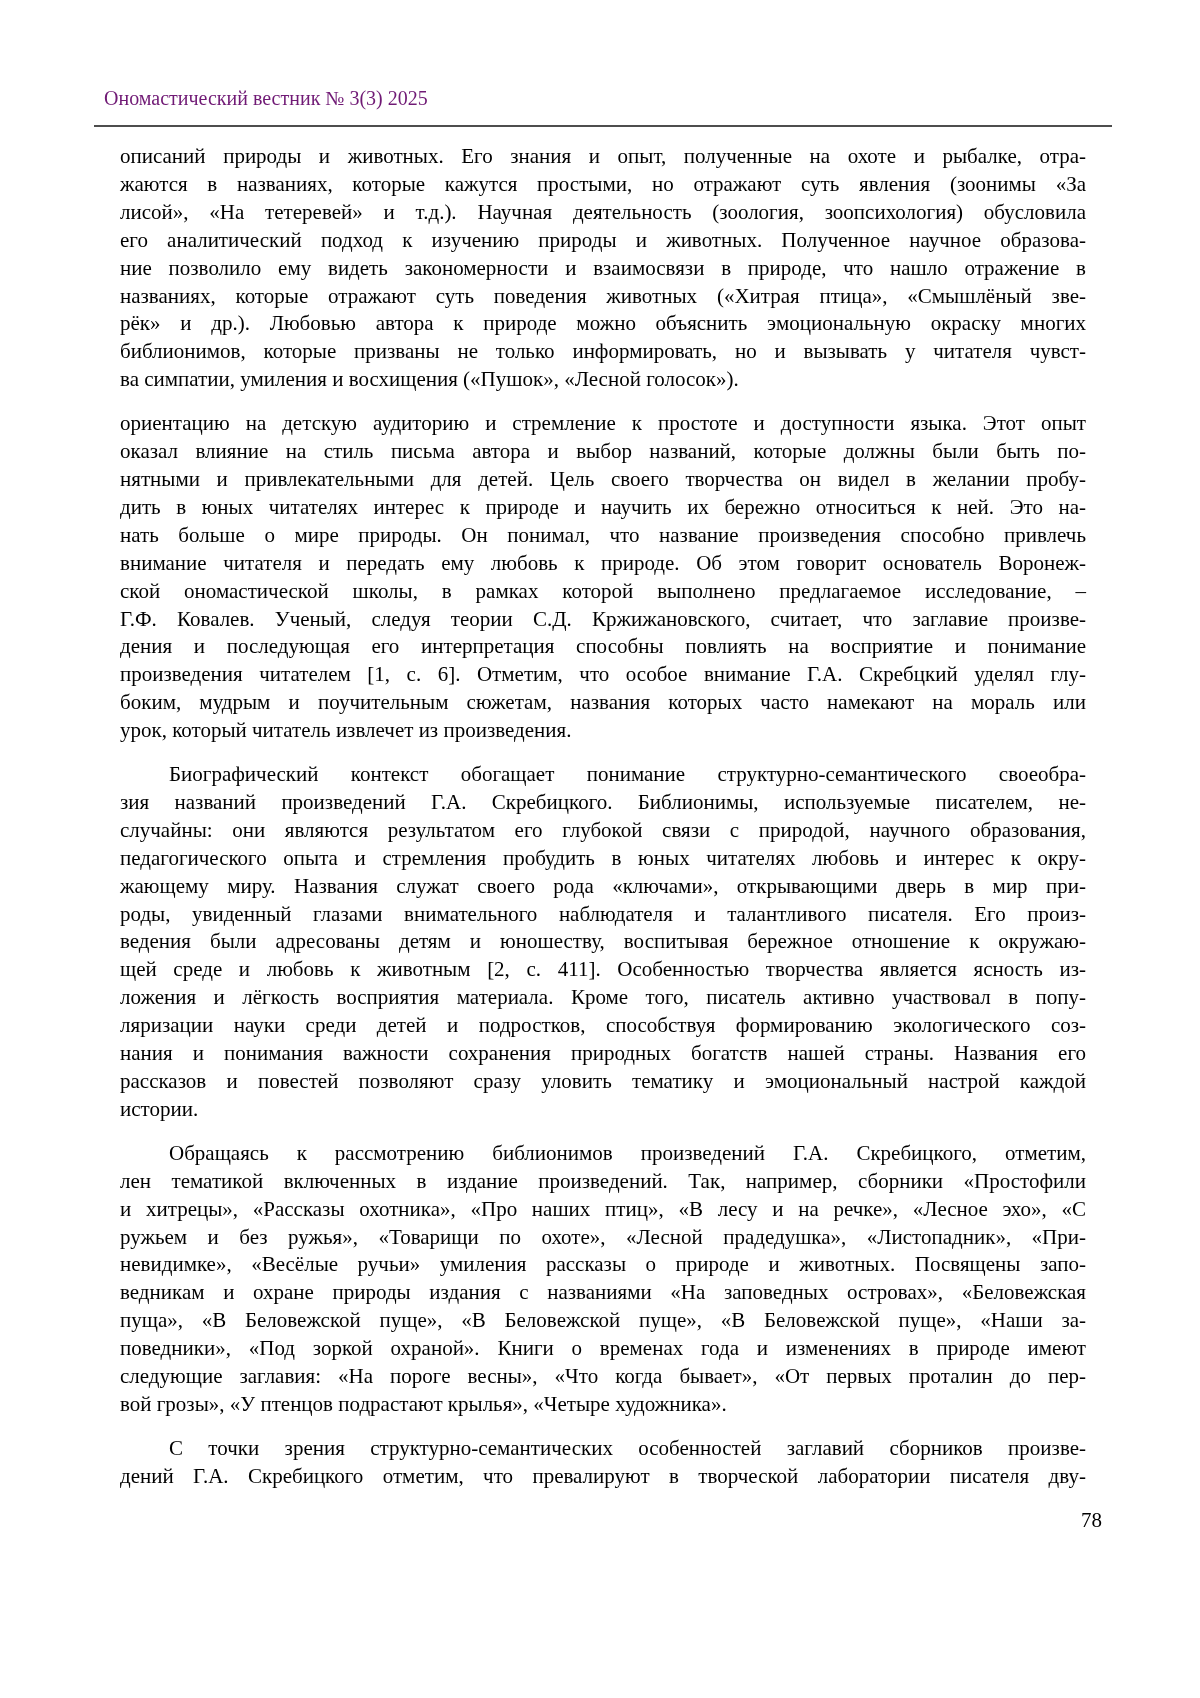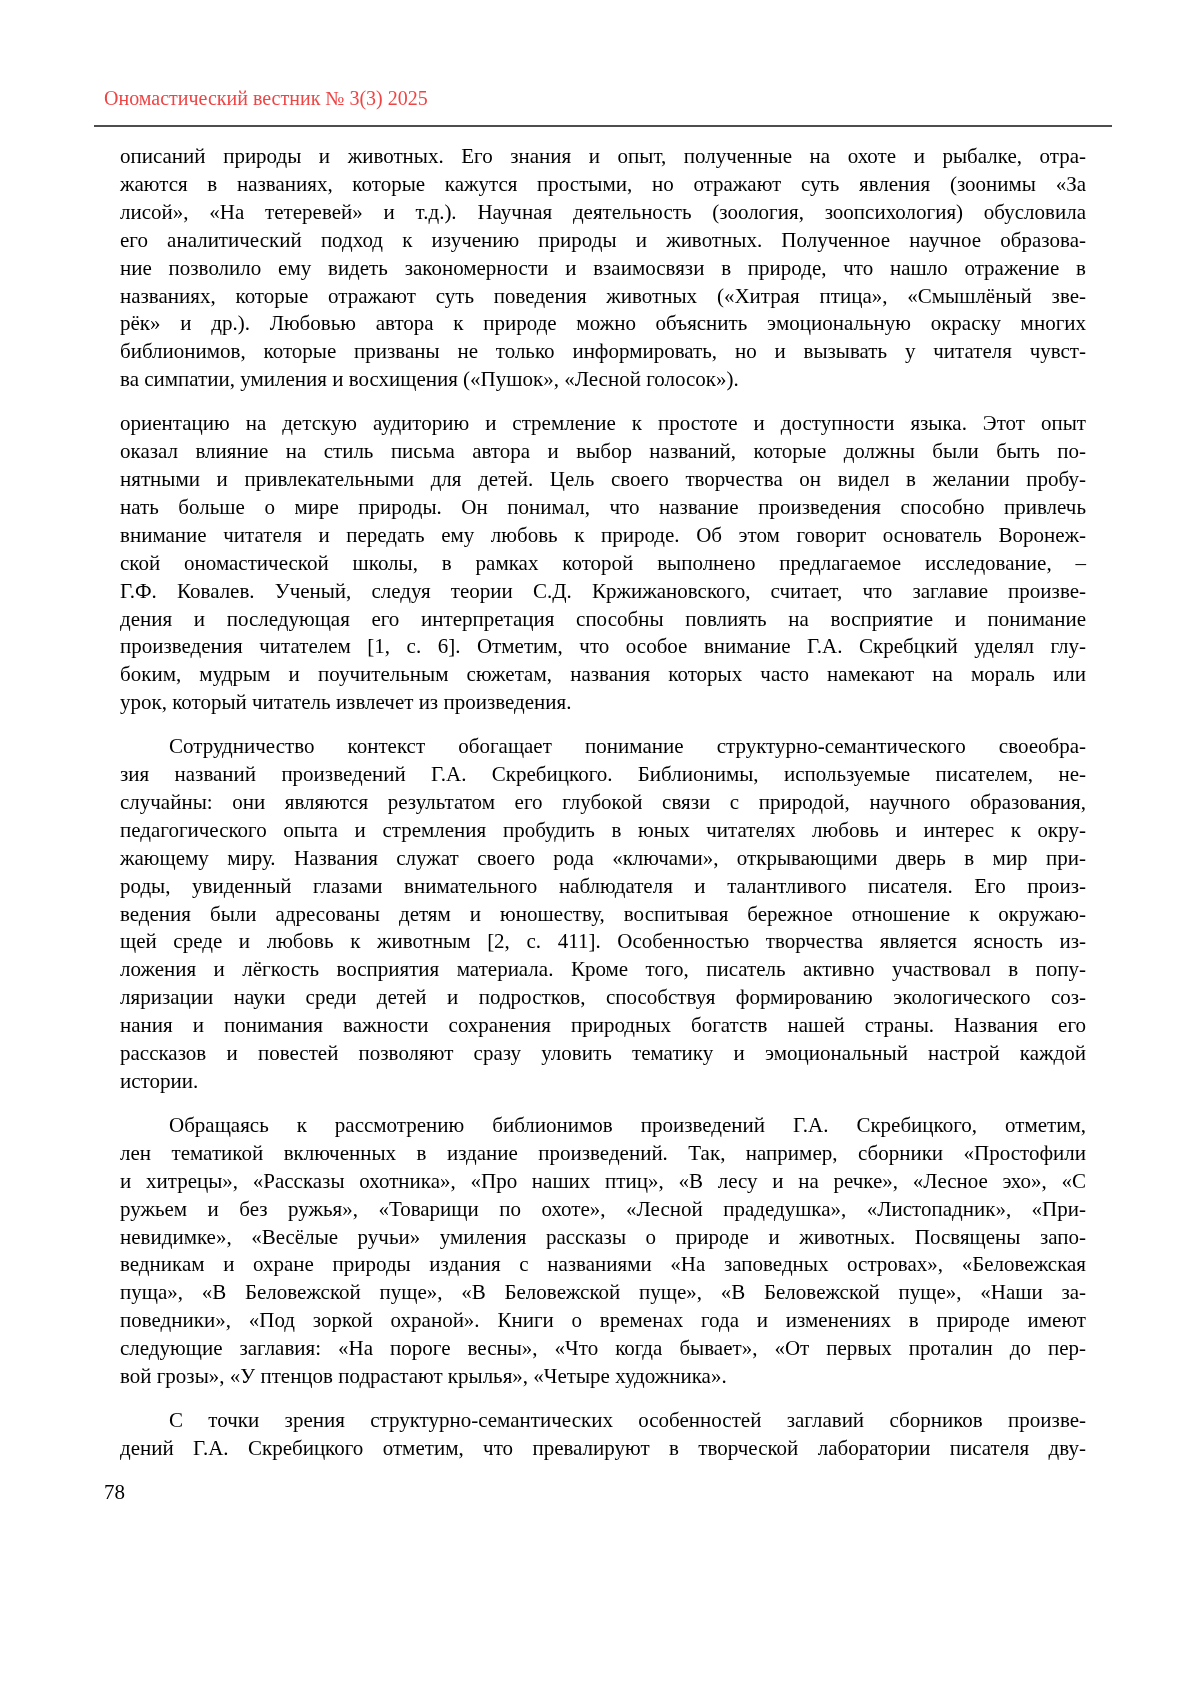--- a/index.html
+++ b/index.html
@@ -16,21 +16,21 @@
     box-sizing: border-box;
     position: relative;
     overflow: hidden;
   }
   .content {
     padding: 86px 98px 0 104px;
   }
   .running-head {
     font-size: 20px;
     line-height: 25px;
-    color: #ef4444;
+    color: #701a75;
     text-align: left;
   }
   .head-rule {
     height: 0;
     border: none;
     border-top: 2px solid #4d4d4d;
     margin: 14px -10px 0 -10px;
   }
   .article-body {
     margin-top: 16px;
@@ -46,21 +46,21 @@
     white-space: normal;
   }
   .line.last {
     text-align-last: left;
   }
   .line.indented {
     text-indent: 49px;
   }
   .page-number {
     margin-top: 7px;
-    text-align: left;
+    text-align: right;
     font-size: 21px;
     line-height: 27px;
     color: #000000;
   }
 </style>
 </head>
 <body>
 
 <div class="page">
   <div class="content">
@@ -75,31 +75,32 @@
           <div class="line">ние позволило ему видеть закономерности и взаимосвязи в природе, что нашло отражение в</div>
           <div class="line">названиях, которые отражают суть поведения животных («Хитрая птица», «Смышлёный зве-</div>
           <div class="line">рёк» и др.). Любовью автора к природе можно объяснить эмоциональную окраску многих</div>
           <div class="line">библионимов, которые призваны не только информировать, но и вызывать у читателя чувст-</div>
           <div class="line last">ва симпатии, умиления и восхищения («Пушок», «Лесной голосок»).</div>
         </div>
         <div class="paragraph">
           <div class="line">ориентацию на детскую аудиторию и стремление к простоте и доступности языка. Этот опыт</div>
           <div class="line">оказал влияние на стиль письма автора и выбор названий, которые должны были быть по-</div>
           <div class="line">нятными и привлекательными для детей. Цель своего творчества он видел в желании пробу-</div>
+          <div class="line">дить в юных читателях интерес к природе и научить их бережно относиться к ней. Это на-</div>
           <div class="line">нать больше о мире природы. Он понимал, что название произведения способно привлечь</div>
           <div class="line">внимание читателя и передать ему любовь к природе. Об этом говорит основатель Воронеж-</div>
           <div class="line">ской ономастической школы, в рамках которой выполнено предлагаемое исследование, –</div>
           <div class="line">Г.Ф. Ковалев. Ученый, следуя теории С.Д. Кржижановского, считает, что заглавие произве-</div>
           <div class="line">дения и последующая его интерпретация способны повлиять на восприятие и понимание</div>
           <div class="line">произведения читателем [1, с. 6]. Отметим, что особое внимание Г.А. Скребцкий уделял глу-</div>
           <div class="line">боким, мудрым и поучительным сюжетам, названия которых часто намекают на мораль или</div>
           <div class="line last">урок, который читатель извлечет из произведения.</div>
         </div>
         <div class="paragraph">
-          <div class="line indented">Сотрудничество контекст обогащает понимание структурно-семантического своеобра-</div>
+          <div class="line indented">Биографический контекст обогащает понимание структурно-семантического своеобра-</div>
           <div class="line">зия названий произведений Г.А. Скребицкого. Библионимы, используемые писателем, не-</div>
           <div class="line">случайны: они являются результатом его глубокой связи с природой, научного образования,</div>
           <div class="line">педагогического опыта и стремления пробудить в юных читателях любовь и интерес к окру-</div>
           <div class="line">жающему миру. Названия служат своего рода «ключами», открывающими дверь в мир при-</div>
           <div class="line">роды, увиденный глазами внимательного наблюдателя и талантливого писателя. Его произ-</div>
           <div class="line">ведения были адресованы детям и юношеству, воспитывая бережное отношение к окружаю-</div>
           <div class="line">щей среде и любовь к животным [2, с. 411]. Особенностью творчества является ясность из-</div>
           <div class="line">ложения и лёгкость восприятия материала. Кроме того, писатель активно участвовал в попу-</div>
           <div class="line">ляризации науки среди детей и подростков, способствуя формированию экологического соз-</div>
           <div class="line">нания и понимания важности сохранения природных богатств нашей страны. Названия его</div>

